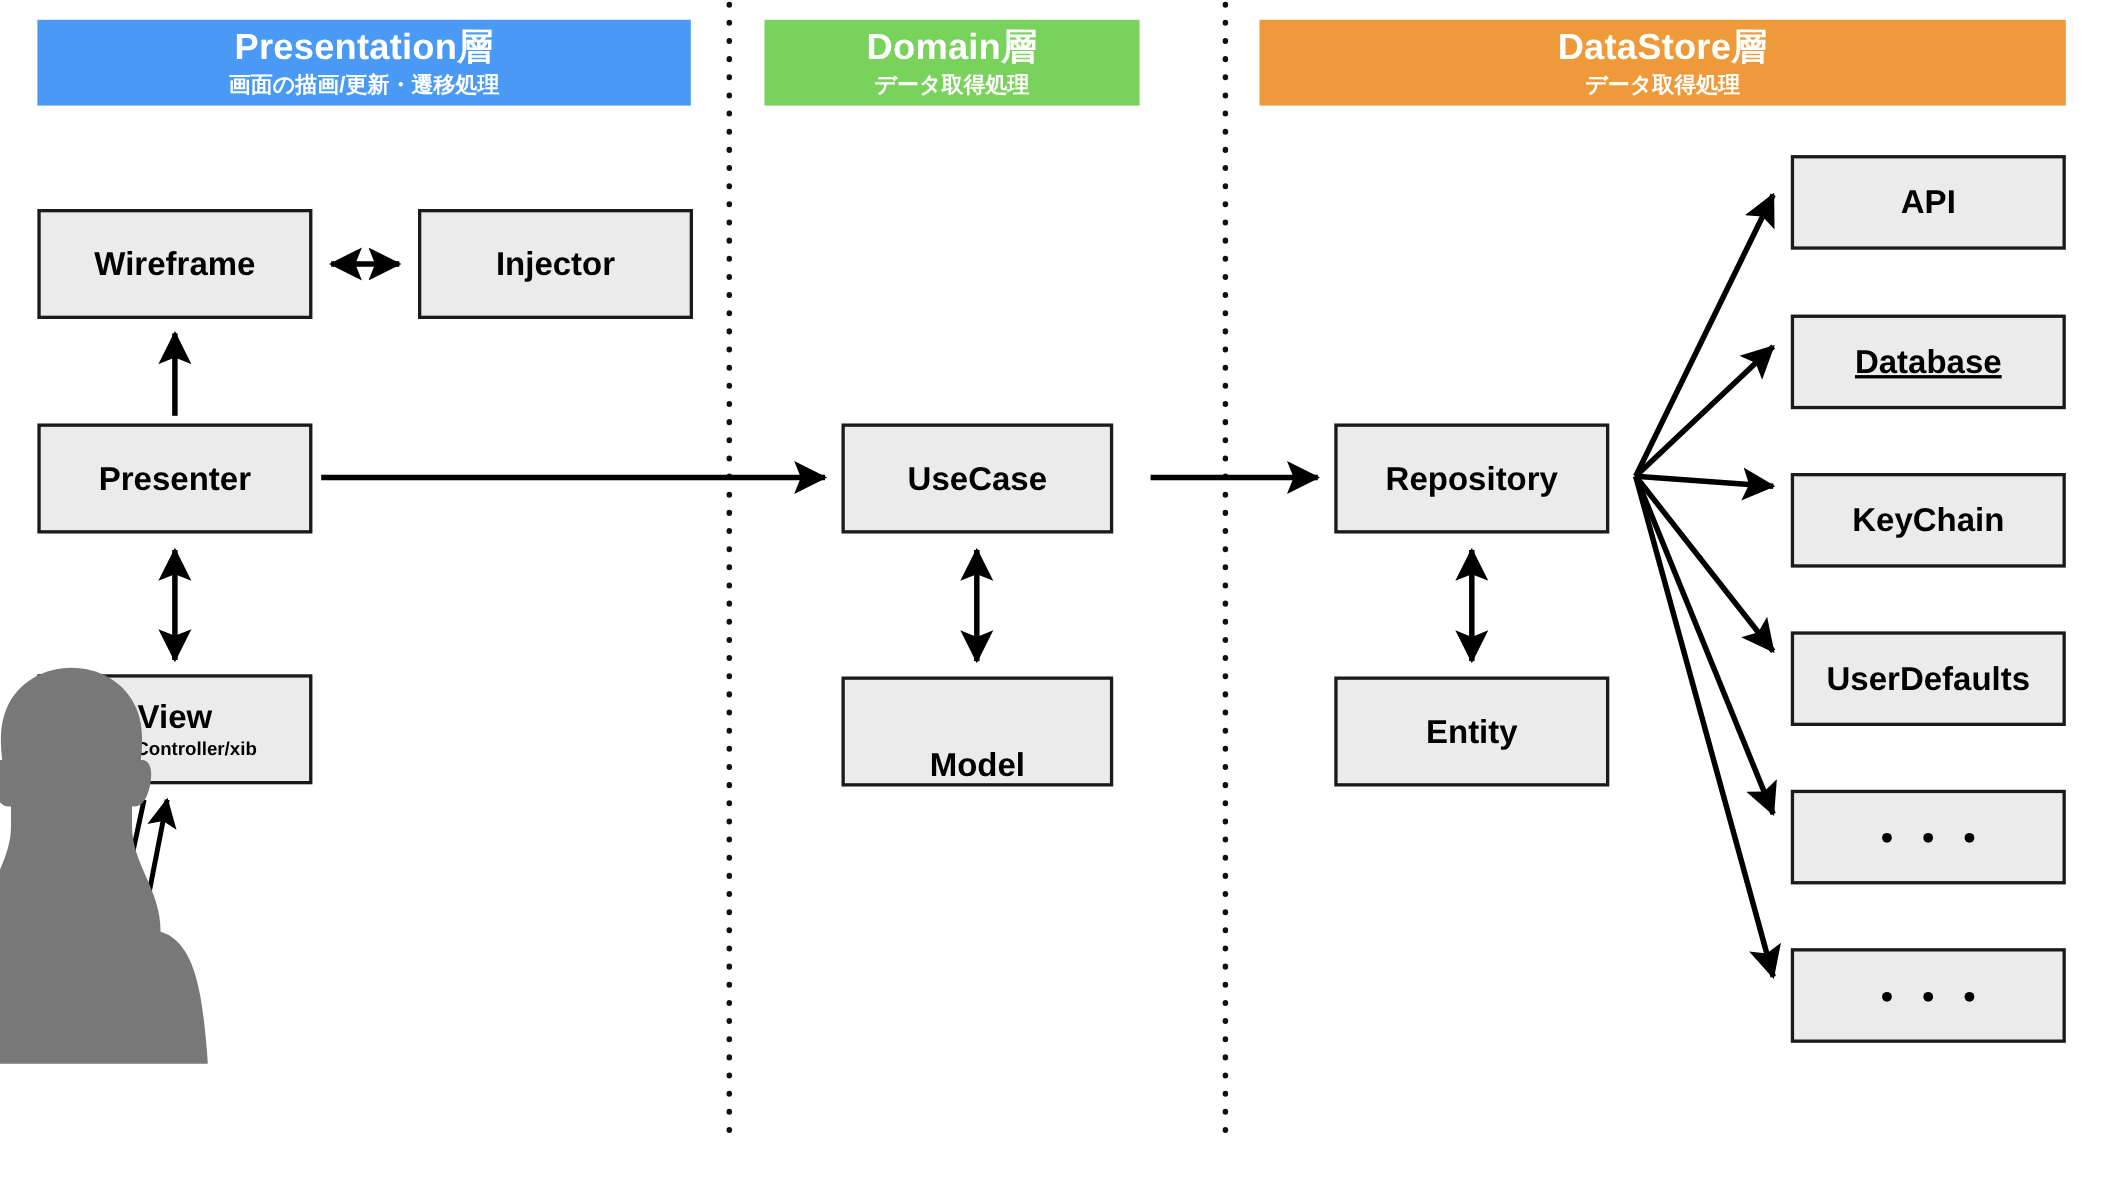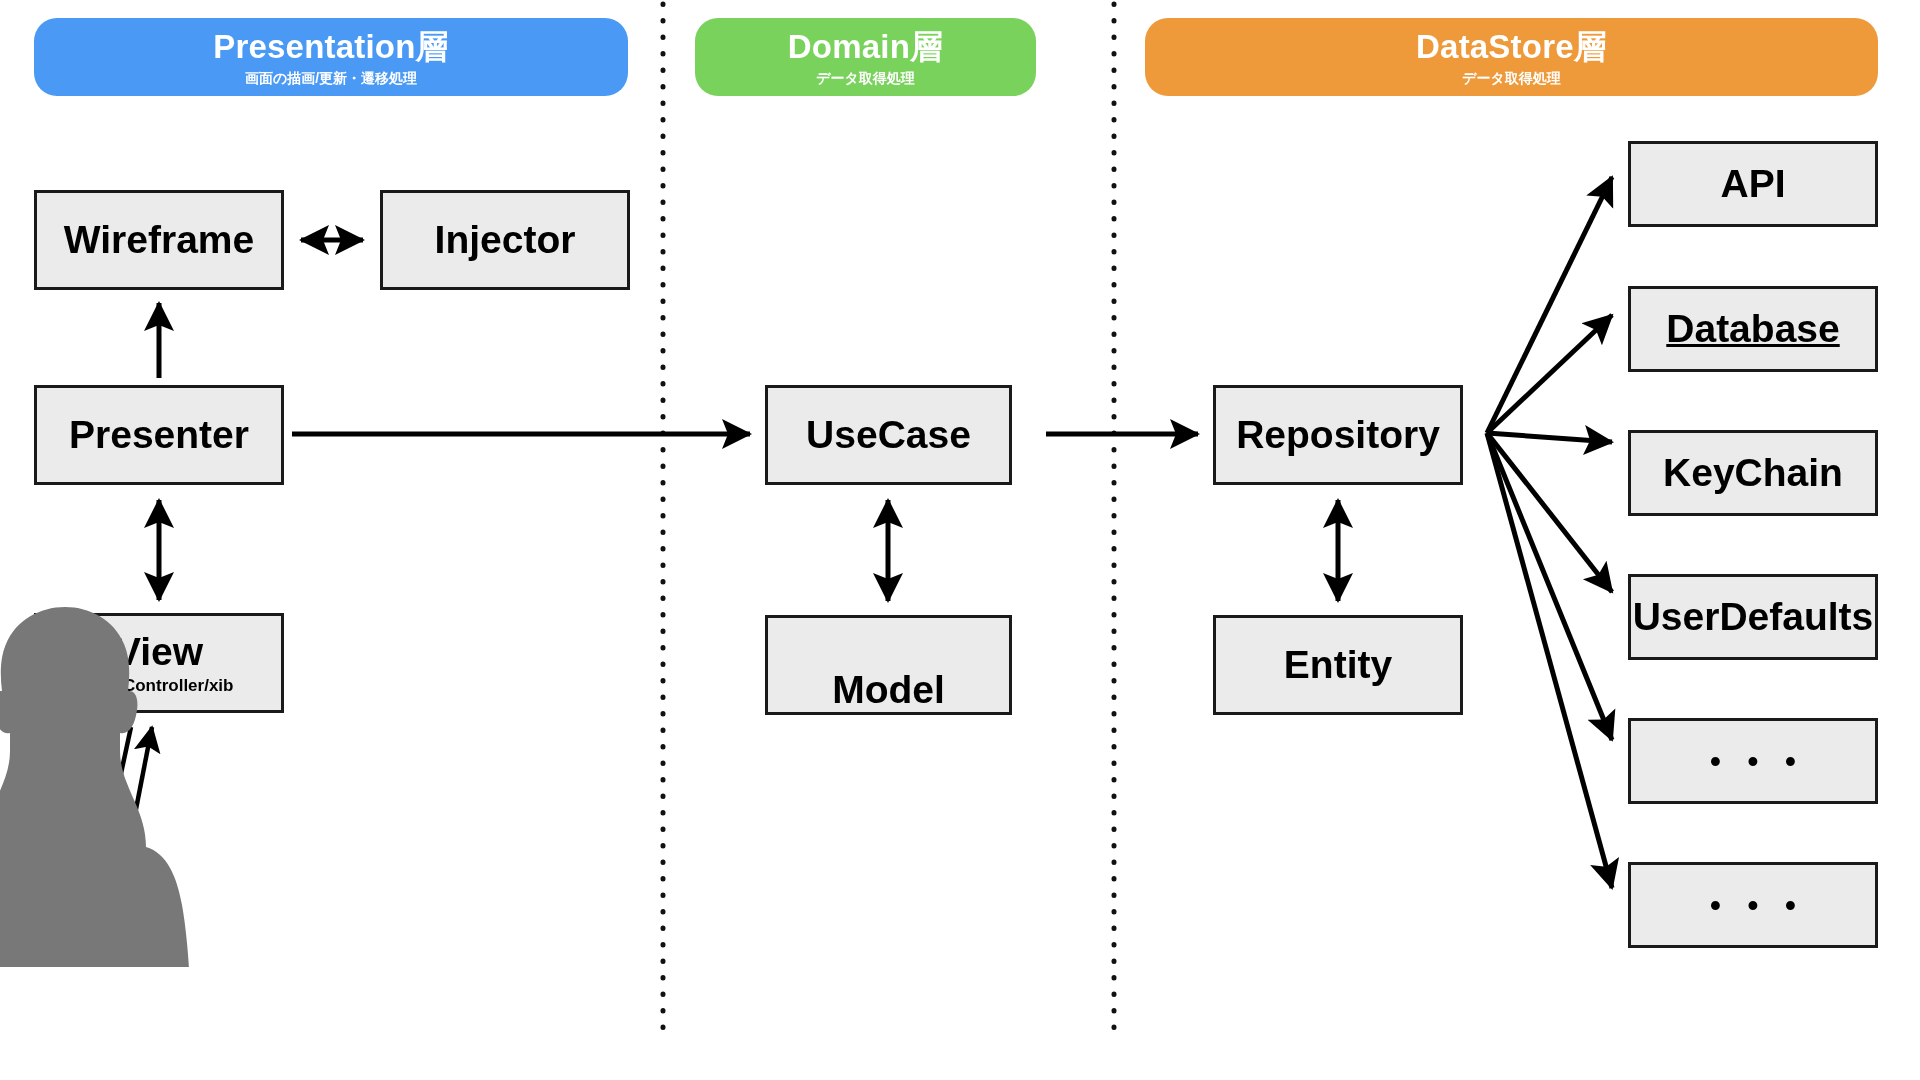--- a/index.html
+++ b/index.html
@@ -23,50 +23,49 @@
   
   .layer-header {
     position: absolute;
     box-sizing: border-box;
     display: flex;
     flex-direction: column;
     align-items: center;
     justify-content: center;
     color: #ffffff;
     text-align: center;
-    border-radius: 23px;
   }
   .layer-title {
     font-size: 33px;
     font-weight: bold;
     line-height: 1.15;
     letter-spacing: 0.2px;
   }
   .layer-sub {
-    font-size: 14px;
+    font-size: 20px;
     font-weight: bold;
     line-height: 1.2;
     margin-top: 4px;
   }
 
   
   .node {
     position: absolute;
     box-sizing: border-box;
     background: #ebebeb;
     border: 3px solid #1a1a1a;
     display: flex;
     flex-direction: column;
     align-items: center;
     justify-content: center;
     text-align: center;
     color: #000000;
   }
   .node-label {
-    font-size: 39px;
+    font-size: 30px;
     font-weight: bold;
     line-height: 1.1;
   }
   .node-sub {
     font-size: 17px;
     font-weight: bold;
     line-height: 1.1;
     margin-top: 3px;
   }
   .node-dots {

